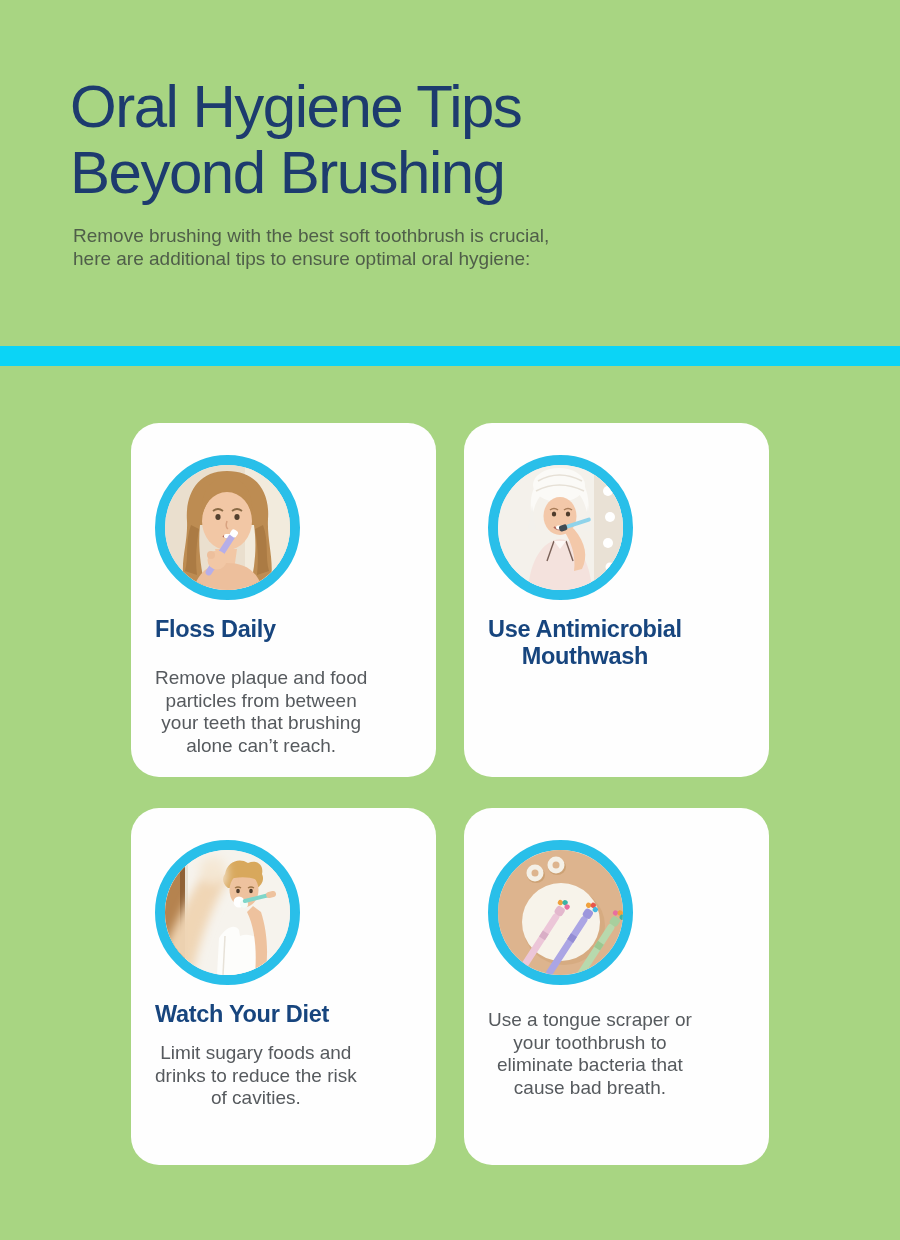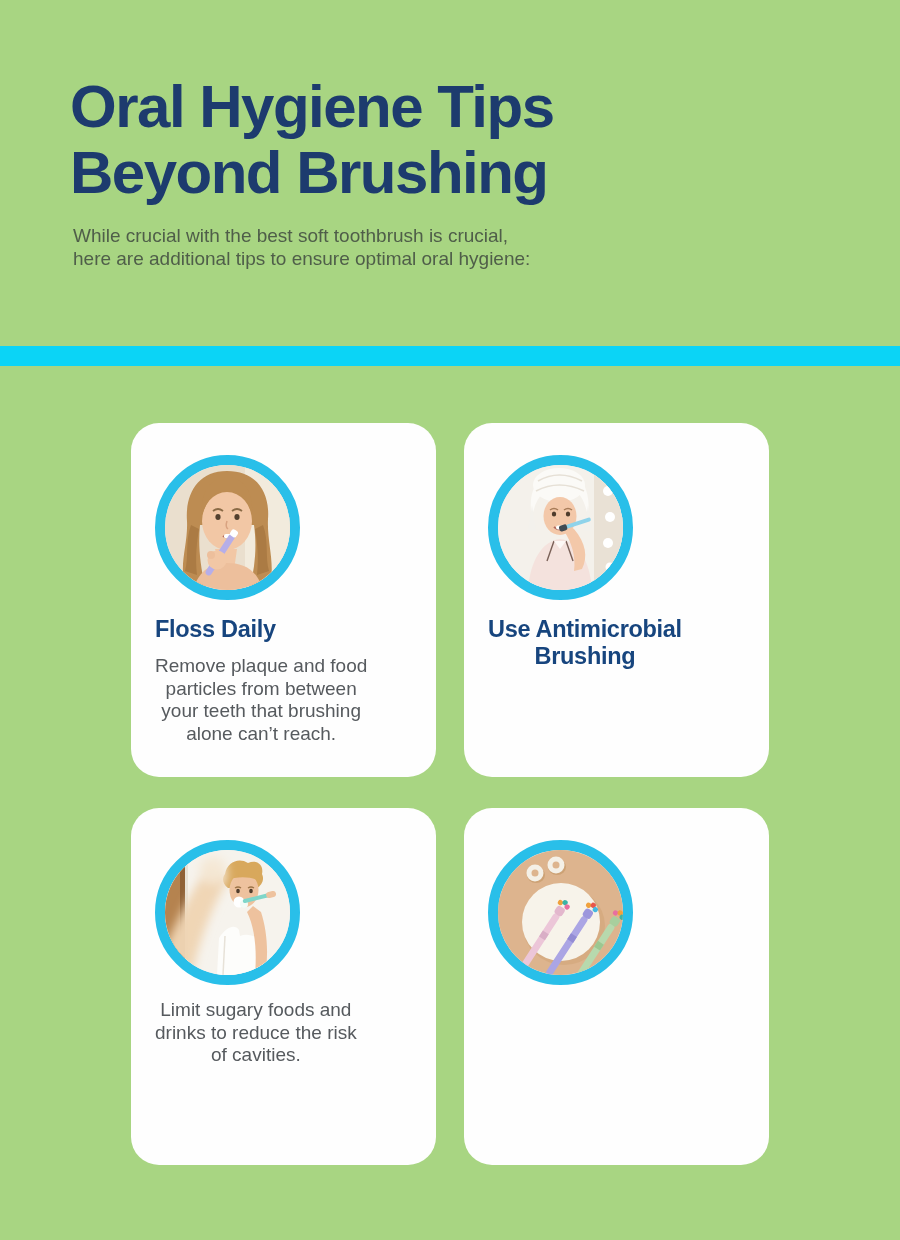--- a/index.html
+++ b/index.html
@@ -7,21 +7,21 @@
   body {
     position:relative;
     background:#a8d582;
     font-family:"Liberation Sans", sans-serif;
     overflow:hidden;
   }
   .header { position:absolute; left:70px; top:74px; width:760px; }
   .page-title {
     font-size:60px;
     line-height:66px;
-    font-weight:bold;
+    font-weight:normal;
     color:#1d3b6e;
     letter-spacing:-1.5px;
     white-space:pre-line;
   }
   .page-subtitle {
     margin-top:18px;
     margin-left:3px;
     font-size:19px;
     line-height:23px;
     color:#4f5e49;
@@ -63,35 +63,35 @@
   .card-title {
     margin-top:16px;
     font-size:23.5px;
     line-height:27px;
     font-weight:bold;
     color:#17457e;
     letter-spacing:-0.3px;
     white-space:pre-line;
   }
   .card-body {
-    margin-top:12px;
+    margin-top:24px;
     font-size:19px;
     line-height:22.5px;
     color:#565a5e;
     white-space:pre-line;
   }
   .card-body.gap-lg { margin-top:14px; }
 </style>
 </head>
 <body>
 
 <div class="header">
   <h1 class="page-title">Oral Hygiene Tips
 Beyond Brushing</h1>
-  <p class="page-subtitle">While crucial with the best soft toothbrush is crucial,
+  <p class="page-subtitle">Remove brushing with the best soft toothbrush is crucial,
 here are additional tips to ensure optimal oral hygiene:</p>
 </div>
 
 <div class="divider"></div>
 
 <main class="cards">
 
   <section class="card">
     <div class="circle">
       <svg viewBox="0 0 125 125">
@@ -153,21 +153,21 @@
         <path d="M68 76 L75 96" stroke="#7a6057" stroke-width="1.4"></path>
         <path d="M56 76 L62 84 L68 76" fill="#fdf8f5"></path>
         <path d="M84 104 C90 92 88 78 76 64 L70 60 L66 66 C74 78 78 92 76 106 Z" fill="#f3c8a9"></path>
         <g transform="translate(68,62) rotate(-18)">
           <rect x="0" y="-2" width="26" height="4" rx="2" fill="#8fd3ea"></rect>
           <rect x="-7" y="-3" width="8" height="6" rx="2" fill="#3f4a52"></rect>
         </g>
       </svg>
     </div>
     <h2 class="card-title">Use Antimicrobial
-Brushing</h2>
+Mouthwash</h2>
   </section>
 
   <section class="card">
     <div class="circle">
       <svg viewBox="0 0 125 125">
         <defs>
           <filter id="blur-arm" x="-30%" y="-30%" width="160%" height="160%">
             <feGaussianBlur stdDeviation="5"></feGaussianBlur>
           </filter>
         </defs>
@@ -191,20 +191,21 @@
         <g transform="translate(76,52) rotate(-14)">
           <rect x="2" y="-2" width="28" height="4" rx="2" fill="#7fd6c9"></rect>
           <rect x="26" y="-3" width="10" height="6" rx="3" fill="#eec29e"></rect>
         </g>
         <g filter="url(#blur-arm)">
           <path d="M-12 128 C4 84 26 42 44 14 L64 28 C46 58 32 96 26 132 Z" fill="#f0d5b4" opacity="0.97"></path>
           <circle cx="48" cy="20" r="14" fill="#f5e9d6" opacity="0.9"></circle>
         </g>
       </svg>
     </div>
+    <h2 class="card-title">Watch Your Diet</h2>
     <p class="card-body gap-lg">Limit sugary foods and
 drinks to reduce the risk
 of cavities.</p>
   </section>
 
   <section class="card">
     <div class="circle">
       <svg viewBox="0 0 125 125">
         <rect width="125" height="125" fill="#ddb48e"></rect>
         <ellipse cx="66" cy="76" rx="41" ry="39" fill="#cfa477" opacity="0.55"></ellipse>
@@ -234,15 +235,19 @@
         <g transform="translate(80,128) rotate(33)">
           <rect x="-3.5" y="-64" width="7" height="68" rx="3.5" fill="#b7d9ad"></rect>
           <rect x="-3.5" y="-42" width="7" height="7" fill="#9cc791"></rect>
           <rect x="-4.5" y="-72" width="9" height="9" rx="3" fill="#a8cf9d"></rect>
           <circle cx="-4" cy="-75" r="2.6" fill="#e86fa0"></circle>
           <circle cx="0" cy="-77.5" r="2.6" fill="#f0a13c"></circle>
           <circle cx="4" cy="-75" r="2.6" fill="#3ab4a6"></circle>
         </g>
       </svg>
     </div>
+    <p class="card-body">Use a tongue scraper or
+your toothbrush to
+eliminate bacteria that
+cause bad breath.</p>
   </section>
 
 </main>
 
 </body></html>

